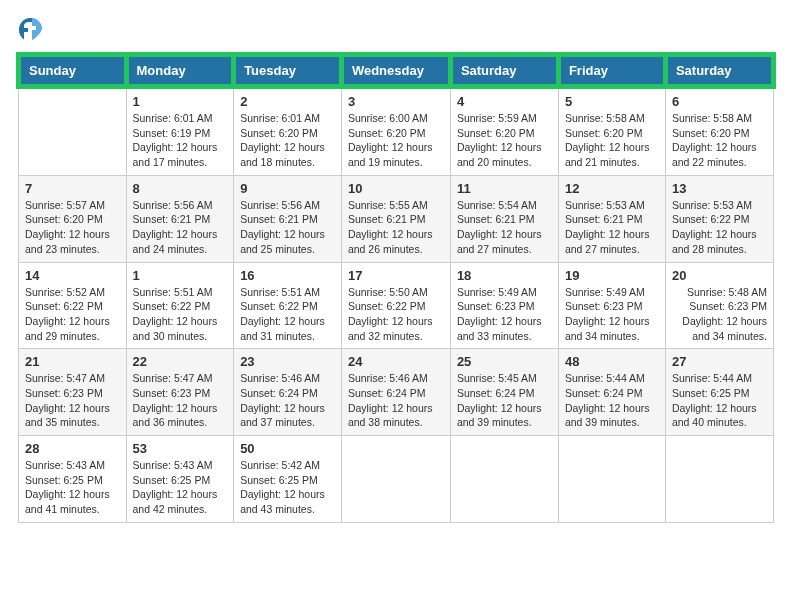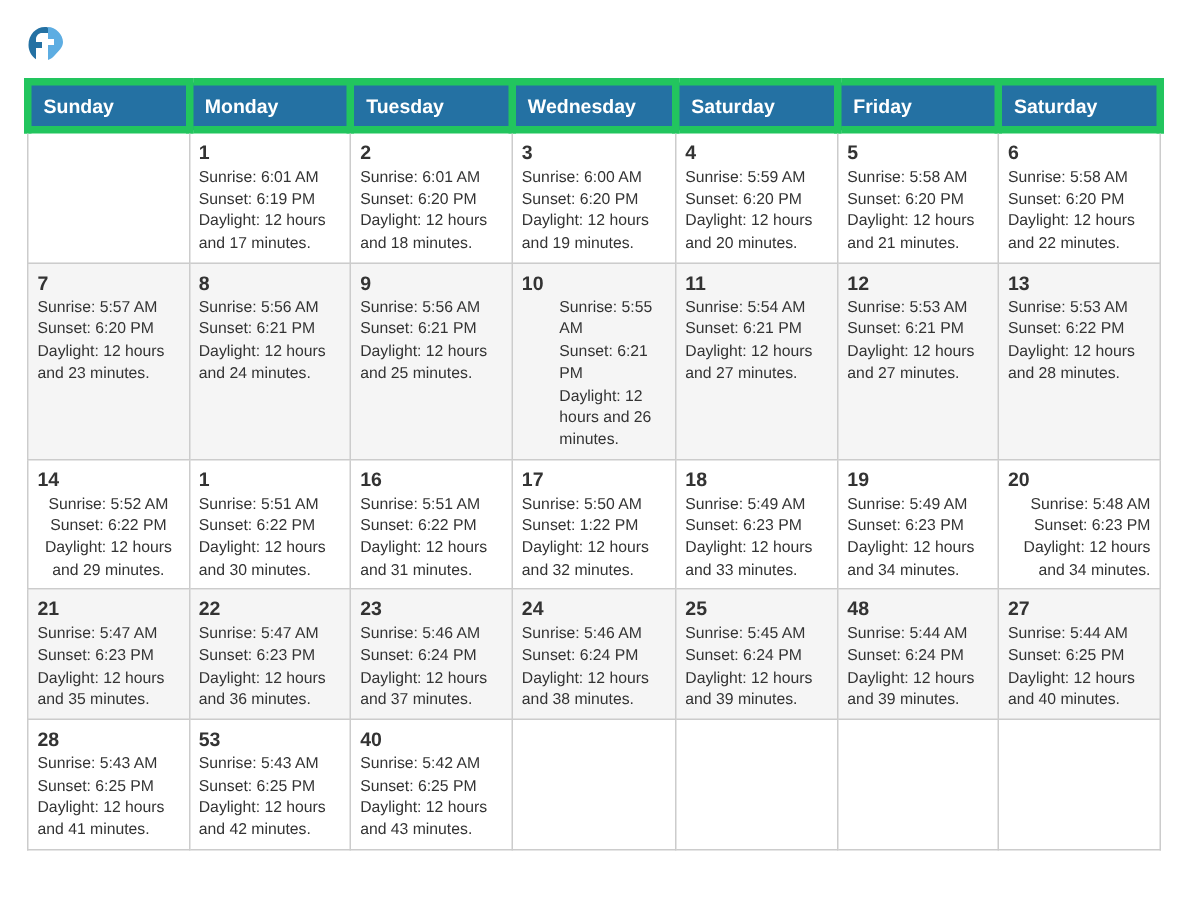--- a/index.html
+++ b/index.html
@@ -178,21 +178,21 @@
 Daylight: 12 hours and 24 minutes.</div>
         </td>
         <td>
           <span class="day-num">9</span>
           <div class="day-info" style="white-space: pre-line;">Sunrise: 5:56 AM
 Sunset: 6:21 PM
 Daylight: 12 hours and 25 minutes.</div>
         </td>
         <td>
           <span class="day-num">10</span>
-          <div class="day-info" style="white-space: pre-line; margin-left: 25px;">Sunrise: 5:55 AM
+          <div class="day-info" style="white-space: pre-line;">Sunrise: 5:55 AM
 Sunset: 6:21 PM
 Daylight: 12 hours and 26 minutes.</div>
         </td>
         <td>
           <span class="day-num">11</span>
           <div class="day-info" style="white-space: pre-line;">Sunrise: 5:54 AM
 Sunset: 6:21 PM
 Daylight: 12 hours and 27 minutes.</div>
         </td>
         <td>
@@ -204,40 +204,40 @@
         <td>
           <span class="day-num">13</span>
           <div class="day-info" style="white-space: pre-line;">Sunrise: 5:53 AM
 Sunset: 6:22 PM
 Daylight: 12 hours and 28 minutes.</div>
         </td>
       </tr>
       <tr>
         <td>
           <span class="day-num">14</span>
-          <div class="day-info" style="white-space: pre-line; text-align: center;">Sunrise: 5:52 AM
+          <div class="day-info" style="white-space: pre-line;">Sunrise: 5:52 AM
 Sunset: 6:22 PM
 Daylight: 12 hours and 29 minutes.</div>
         </td>
         <td>
           <span class="day-num">1</span>
           <div class="day-info" style="white-space: pre-line;">Sunrise: 5:51 AM
 Sunset: 6:22 PM
 Daylight: 12 hours and 30 minutes.</div>
         </td>
         <td>
           <span class="day-num">16</span>
           <div class="day-info" style="white-space: pre-line;">Sunrise: 5:51 AM
 Sunset: 6:22 PM
 Daylight: 12 hours and 31 minutes.</div>
         </td>
         <td>
           <span class="day-num">17</span>
           <div class="day-info" style="white-space: pre-line;">Sunrise: 5:50 AM
-Sunset: 1:22 PM
+Sunset: 6:22 PM
 Daylight: 12 hours and 32 minutes.</div>
         </td>
         <td>
           <span class="day-num">18</span>
           <div class="day-info" style="white-space: pre-line;">Sunrise: 5:49 AM
 Sunset: 6:23 PM
 Daylight: 12 hours and 33 minutes.</div>
         </td>
         <td>
           <span class="day-num">19</span>
@@ -303,21 +303,21 @@
 Sunset: 6:25 PM
 Daylight: 12 hours and 41 minutes.</div>
         </td>
         <td>
           <span class="day-num">53</span>
           <div class="day-info" style="white-space: pre-line;">Sunrise: 5:43 AM
 Sunset: 6:25 PM
 Daylight: 12 hours and 42 minutes.</div>
         </td>
         <td>
-          <span class="day-num">40</span>
+          <span class="day-num">50</span>
           <div class="day-info" style="white-space: pre-line;">Sunrise: 5:42 AM
 Sunset: 6:25 PM
 Daylight: 12 hours and 43 minutes.</div>
         </td>
         <td class="empty-cell"></td>
         <td class="empty-cell"></td>
         <td class="empty-cell"></td>
         <td class="empty-cell"></td>
       </tr>
     </tbody>

